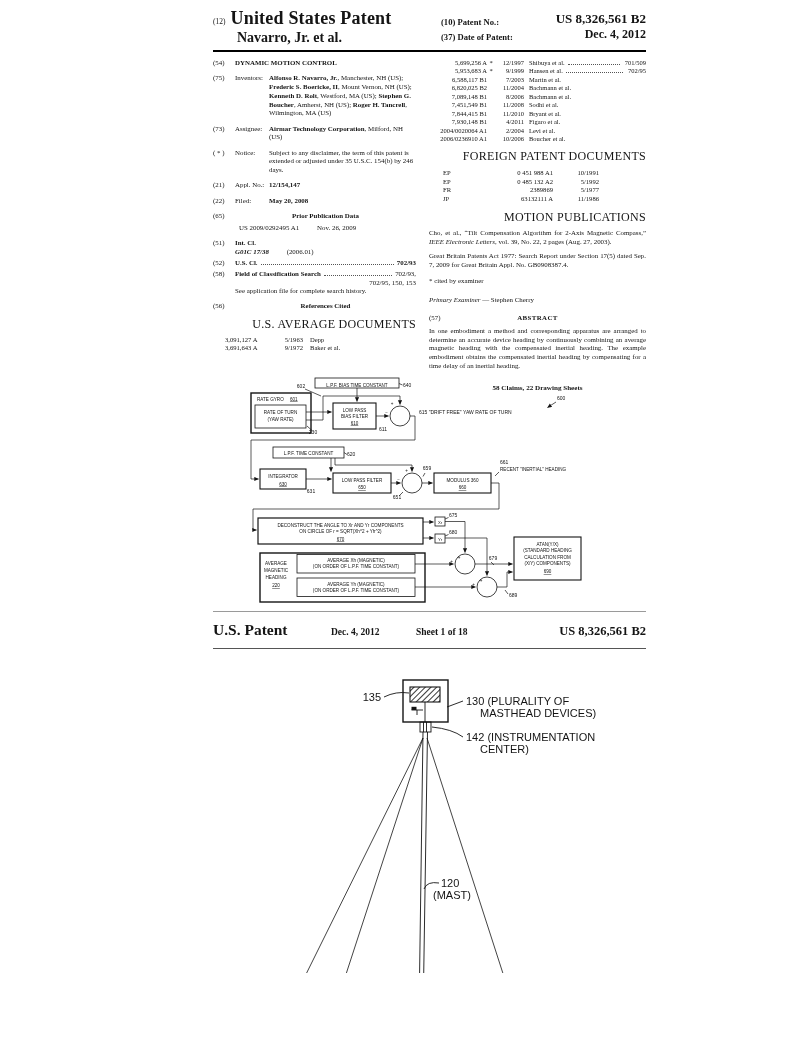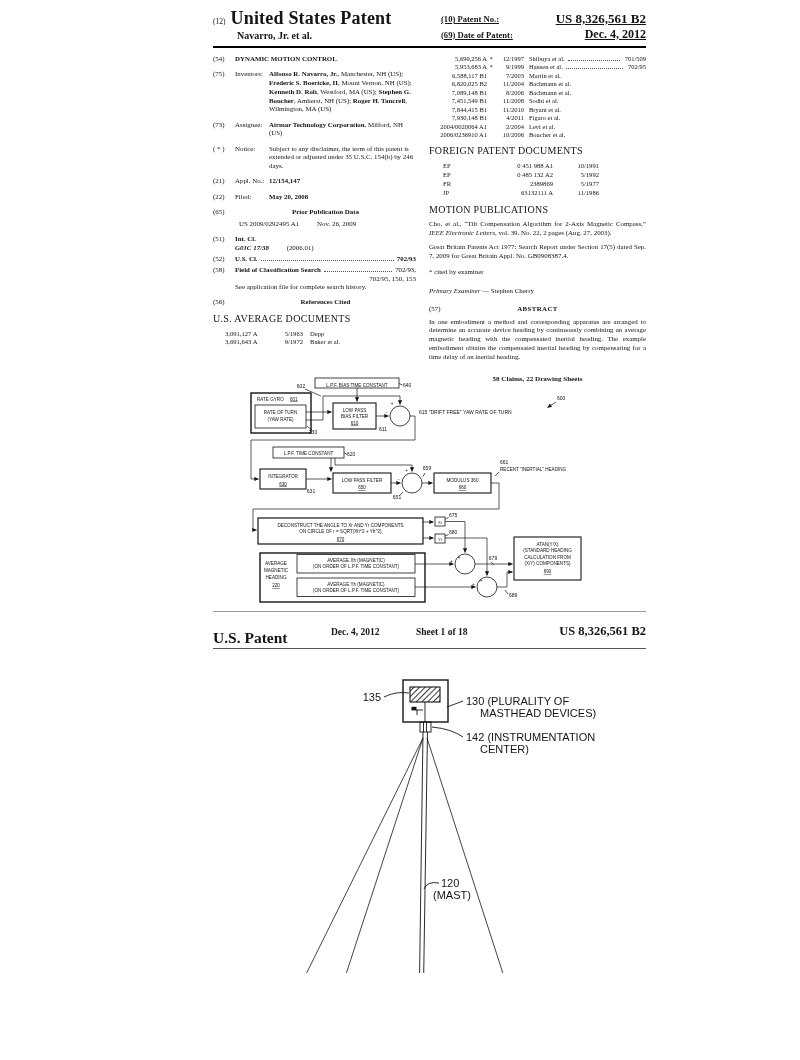--- a/index.html
+++ b/index.html
@@ -4,23 +4,23 @@
 <style>
   html,body{margin:0;padding:0;background:#fff;}
   .canvas{position:relative;width:800px;height:973px;background:#ffffff;overflow:hidden;
           font-family:"Liberation Serif",serif;color:#141414;margin-left:28px;}
   
   .page1{position:absolute;left:185px;top:8px;width:433px;}
   .hdr{display:flex;justify-content:space-between;align-items:flex-start;}
   .hdr-l .t-row{display:flex;align-items:baseline;}
   .paren{font-size:7.5px;margin-right:5px;}
   .ptitle{font-size:18px;font-weight:bold;letter-spacing:.2px;}
-  .pparty{font-size:10px;font-weight:bold;margin:1px 0 0 24px;}
+  .pparty{font-size:14px;font-weight:bold;margin:1px 0 0 24px;}
   .hdr-r{width:205px;padding-top:3px;}
-  .hdr-r .r-row{display:flex;justify-content:space-between;align-items:center;text-decoration:underline;}
+  .hdr-r .r-row{display:flex;justify-content:space-between;align-items:flex-end;}
   .rlabel{font-size:8.6px;font-weight:bold;}
   .rval1{font-size:13px;font-weight:bold;}
   .rval2{font-size:12px;font-weight:bold;}
   .rule-heavy{border-top:2.2px solid #000;margin-top:4px;}
   .cols{display:flex;gap:13px;margin-top:7px;font-size:6.9px;line-height:1.27;}
   .colL{width:203px;flex:none;}
   .colR{flex:1;min-width:0;}
   .fr{display:flex;margin-bottom:6.5px;}
   .fn{width:22px;flex:none;}
   .fl{width:34px;flex:none;}
@@ -34,39 +34,39 @@
   .uspd-row{display:flex;font-size:6.6px;}
   .rn{width:52px;padding-left:12px;flex:none;}
   .rd{width:26px;text-align:right;flex:none;}
   .rname{margin-left:7px;}
   .us-row{display:flex;font-size:6.5px;line-height:1.3;align-items:baseline;}
   .un{width:58px;text-align:right;flex:none;}
   .ustar{width:8px;text-align:center;flex:none;}
   .ud{width:29px;text-align:right;flex:none;}
   .uname{margin-left:5px;white-space:nowrap;}
   .ucls{margin-left:2px;}
-  .sec-h{text-align:left;font-size:10px;letter-spacing:.3px;margin:6px 0 4px 0;}
+  .sec-h{text-align:right;font-size:12px;letter-spacing:.3px;margin:6px 0 4px 0;}
   .fo-row{display:flex;font-size:6.6px;margin-left:14px;line-height:1.35;}
   .fcc{width:30px;flex:none;}
   .fnum{width:80px;text-align:right;flex:none;}
   .fdate{width:46px;text-align:right;flex:none;}
   .pub{margin:0 0 5px 0;}
   .cited{margin-top:8px;}
   .examiner{margin-top:10px;}
   .abs-h{display:flex;margin-top:9px;margin-bottom:4px;}
   .abs-h .fn{width:30px;}
   .abs-title{flex:1;text-align:center;font-weight:bold;letter-spacing:.4px;margin-right:30px;}
   .claims{font-weight:bold;text-align:center;font-size:7.1px;margin-top:13px;}
   
   .fig1{position:absolute;left:215px;top:372px;}
   .fig2{position:absolute;left:90px;top:660px;}
   .divider{position:absolute;left:185px;top:611px;width:433px;border-top:1.2px solid #9a9a9a;}
   
   .p2hdr{position:absolute;left:185px;top:621px;width:433px;height:30px;}
-  .p2title{position:absolute;left:0;top:8px;font-size:15.5px;font-weight:bold;}
+  .p2title{position:absolute;left:0;top:0;font-size:15.5px;font-weight:bold;}
   .p2date{position:absolute;left:118px;top:6px;font-size:9.5px;font-weight:bold;}
   .p2sheet{position:absolute;left:203px;top:6px;font-size:9.5px;font-weight:bold;}
   .p2no{position:absolute;right:0;top:3px;font-size:12.5px;font-weight:bold;}
   .p2rule{position:absolute;left:0;top:27px;width:100%;border-top:1px solid #555;}
   svg text{font-family:"Liberation Sans",sans-serif;fill:#141414;}
 </style>
 </head>
 <body>
 
 <div class="canvas">
@@ -79,21 +79,21 @@
           <span class="ptitle">United States Patent</span>
         </div>
         <div class="pparty">Navarro, Jr. et al.</div>
       </div>
       <div class="hdr-r">
         <div class="r-row">
           <span class="rlabel">(10) Patent No.:</span>
           <span class="rval1">US 8,326,561 B2</span>
         </div>
         <div class="r-row">
-          <span class="rlabel">(69) Date of Patent:</span>
+          <span class="rlabel">(37) Date of Patent:</span>
           <span class="rval2">Dec. 4, 2012</span>
         </div>
       </div>
     </div>
     <div class="rule-heavy"></div>
 
     <div class="cols">
 
       <div class="colL">
         <div class="fr">

